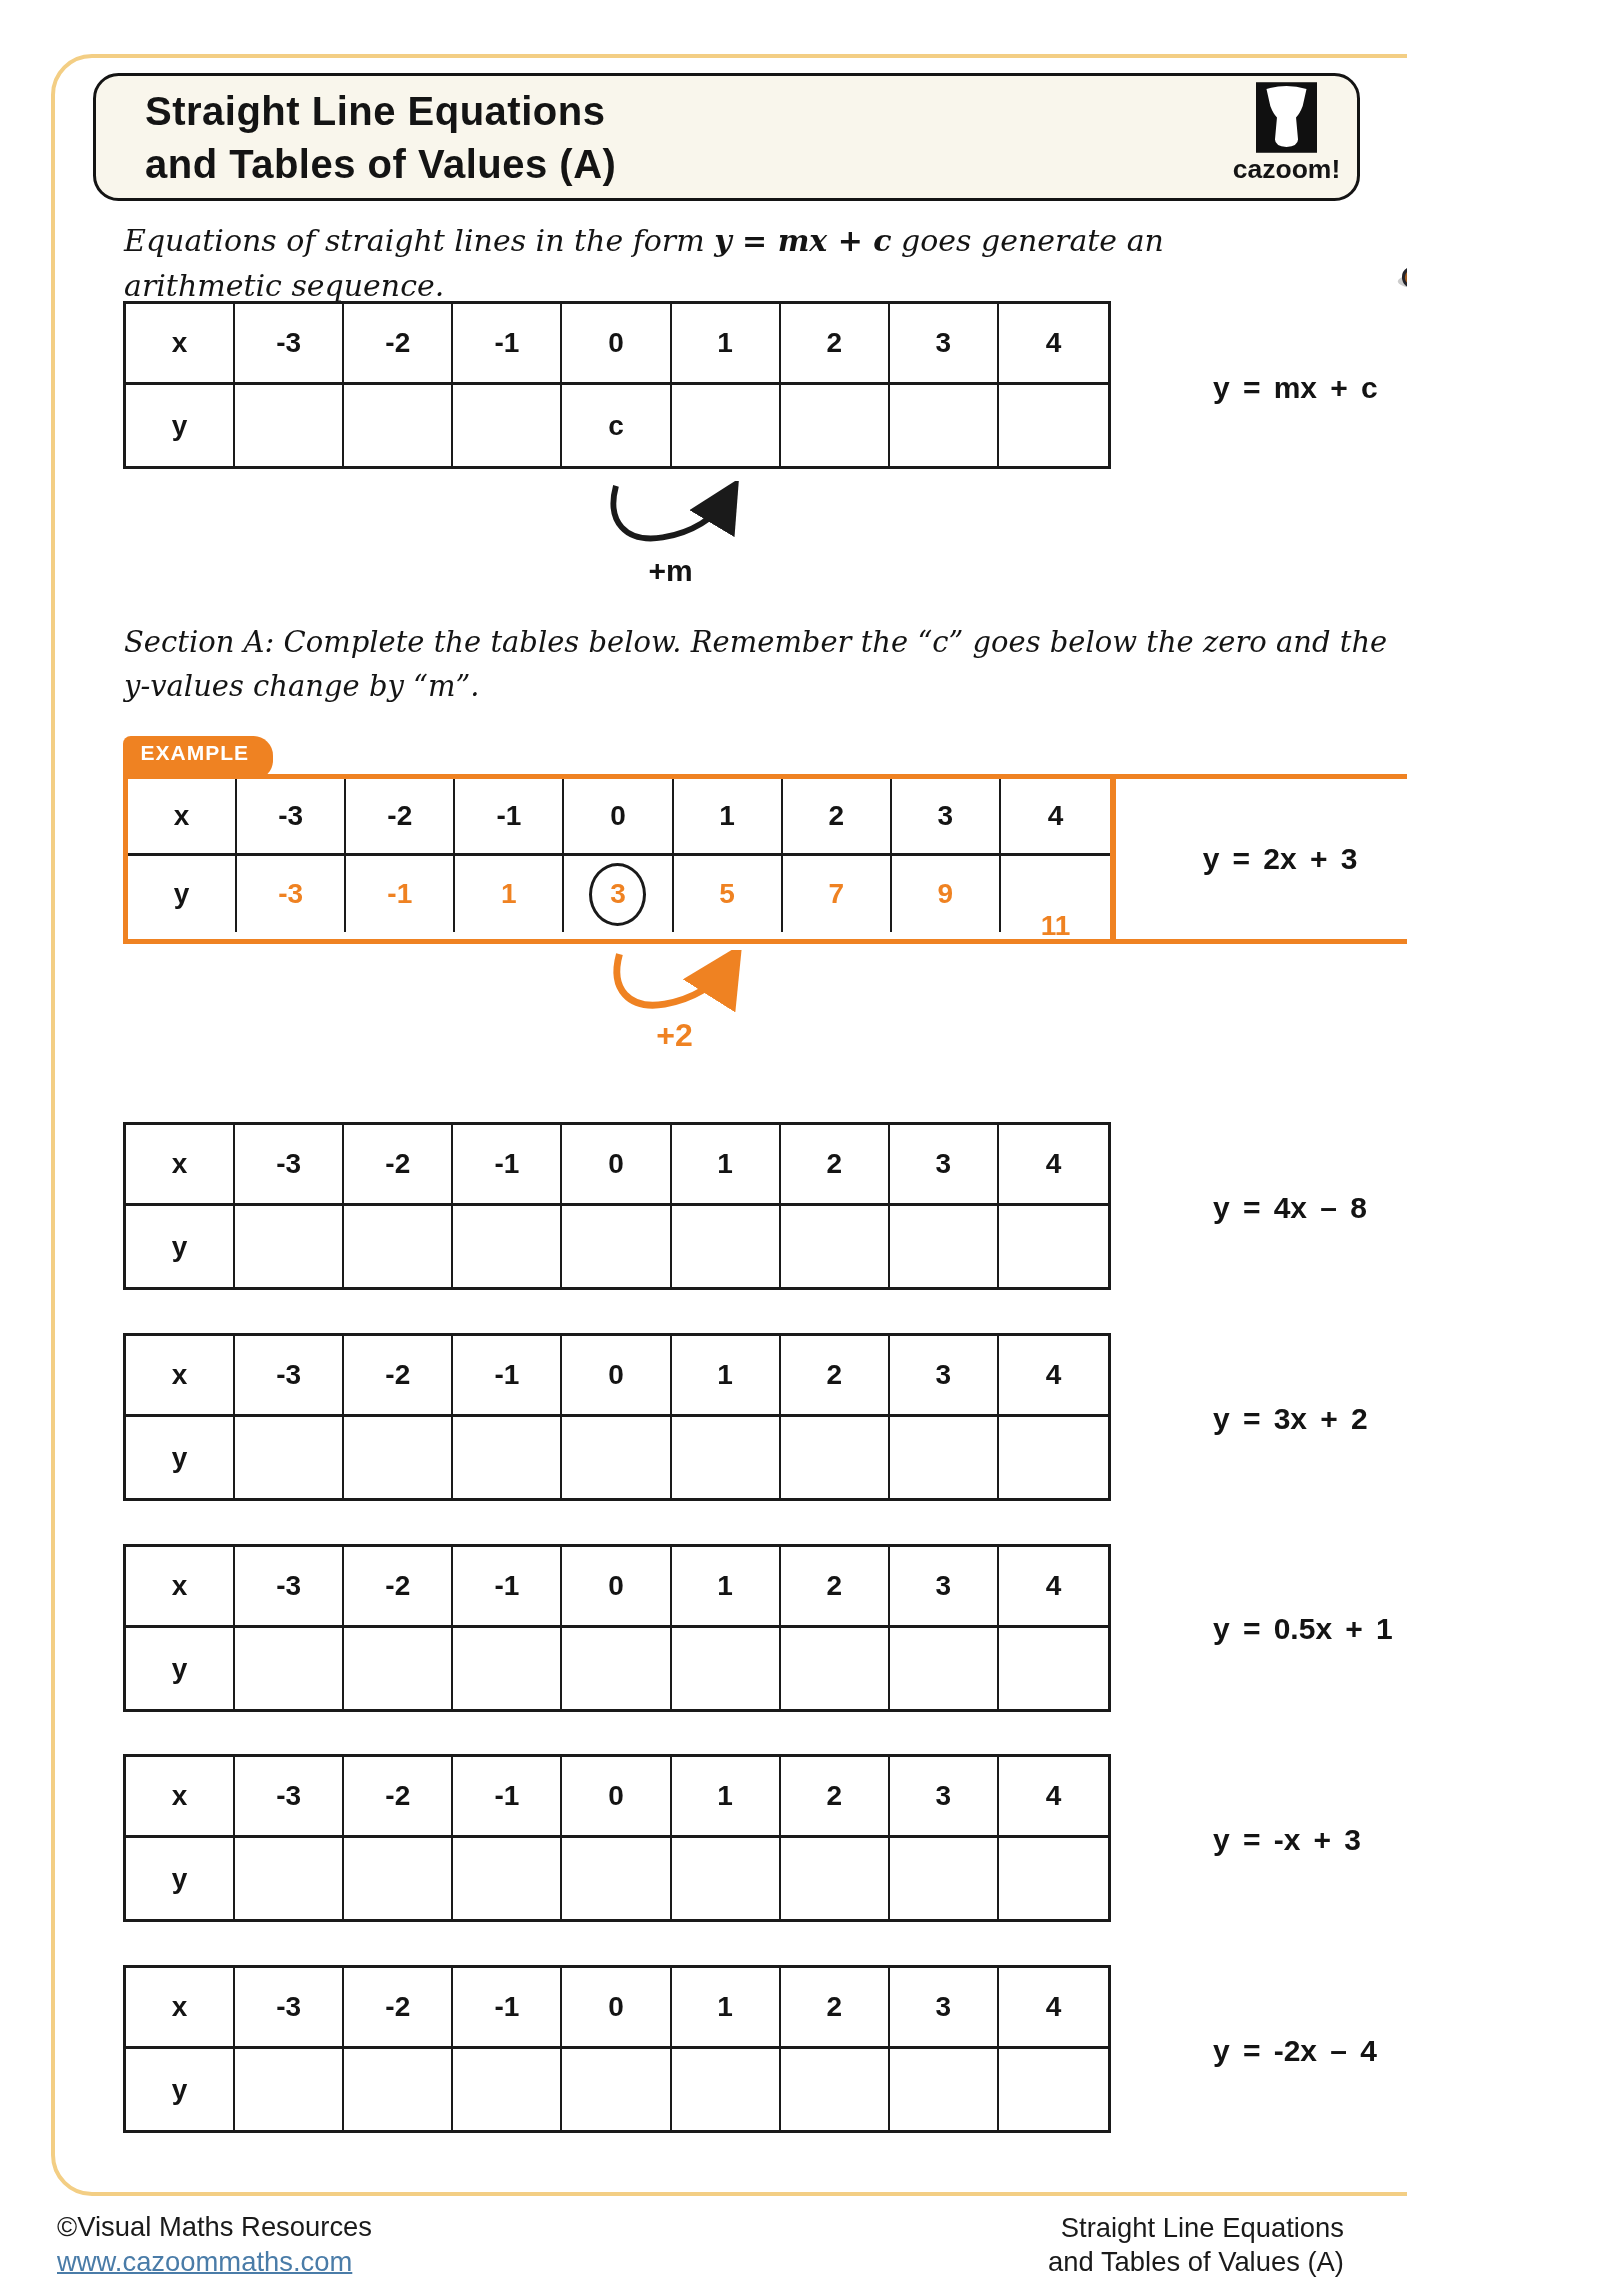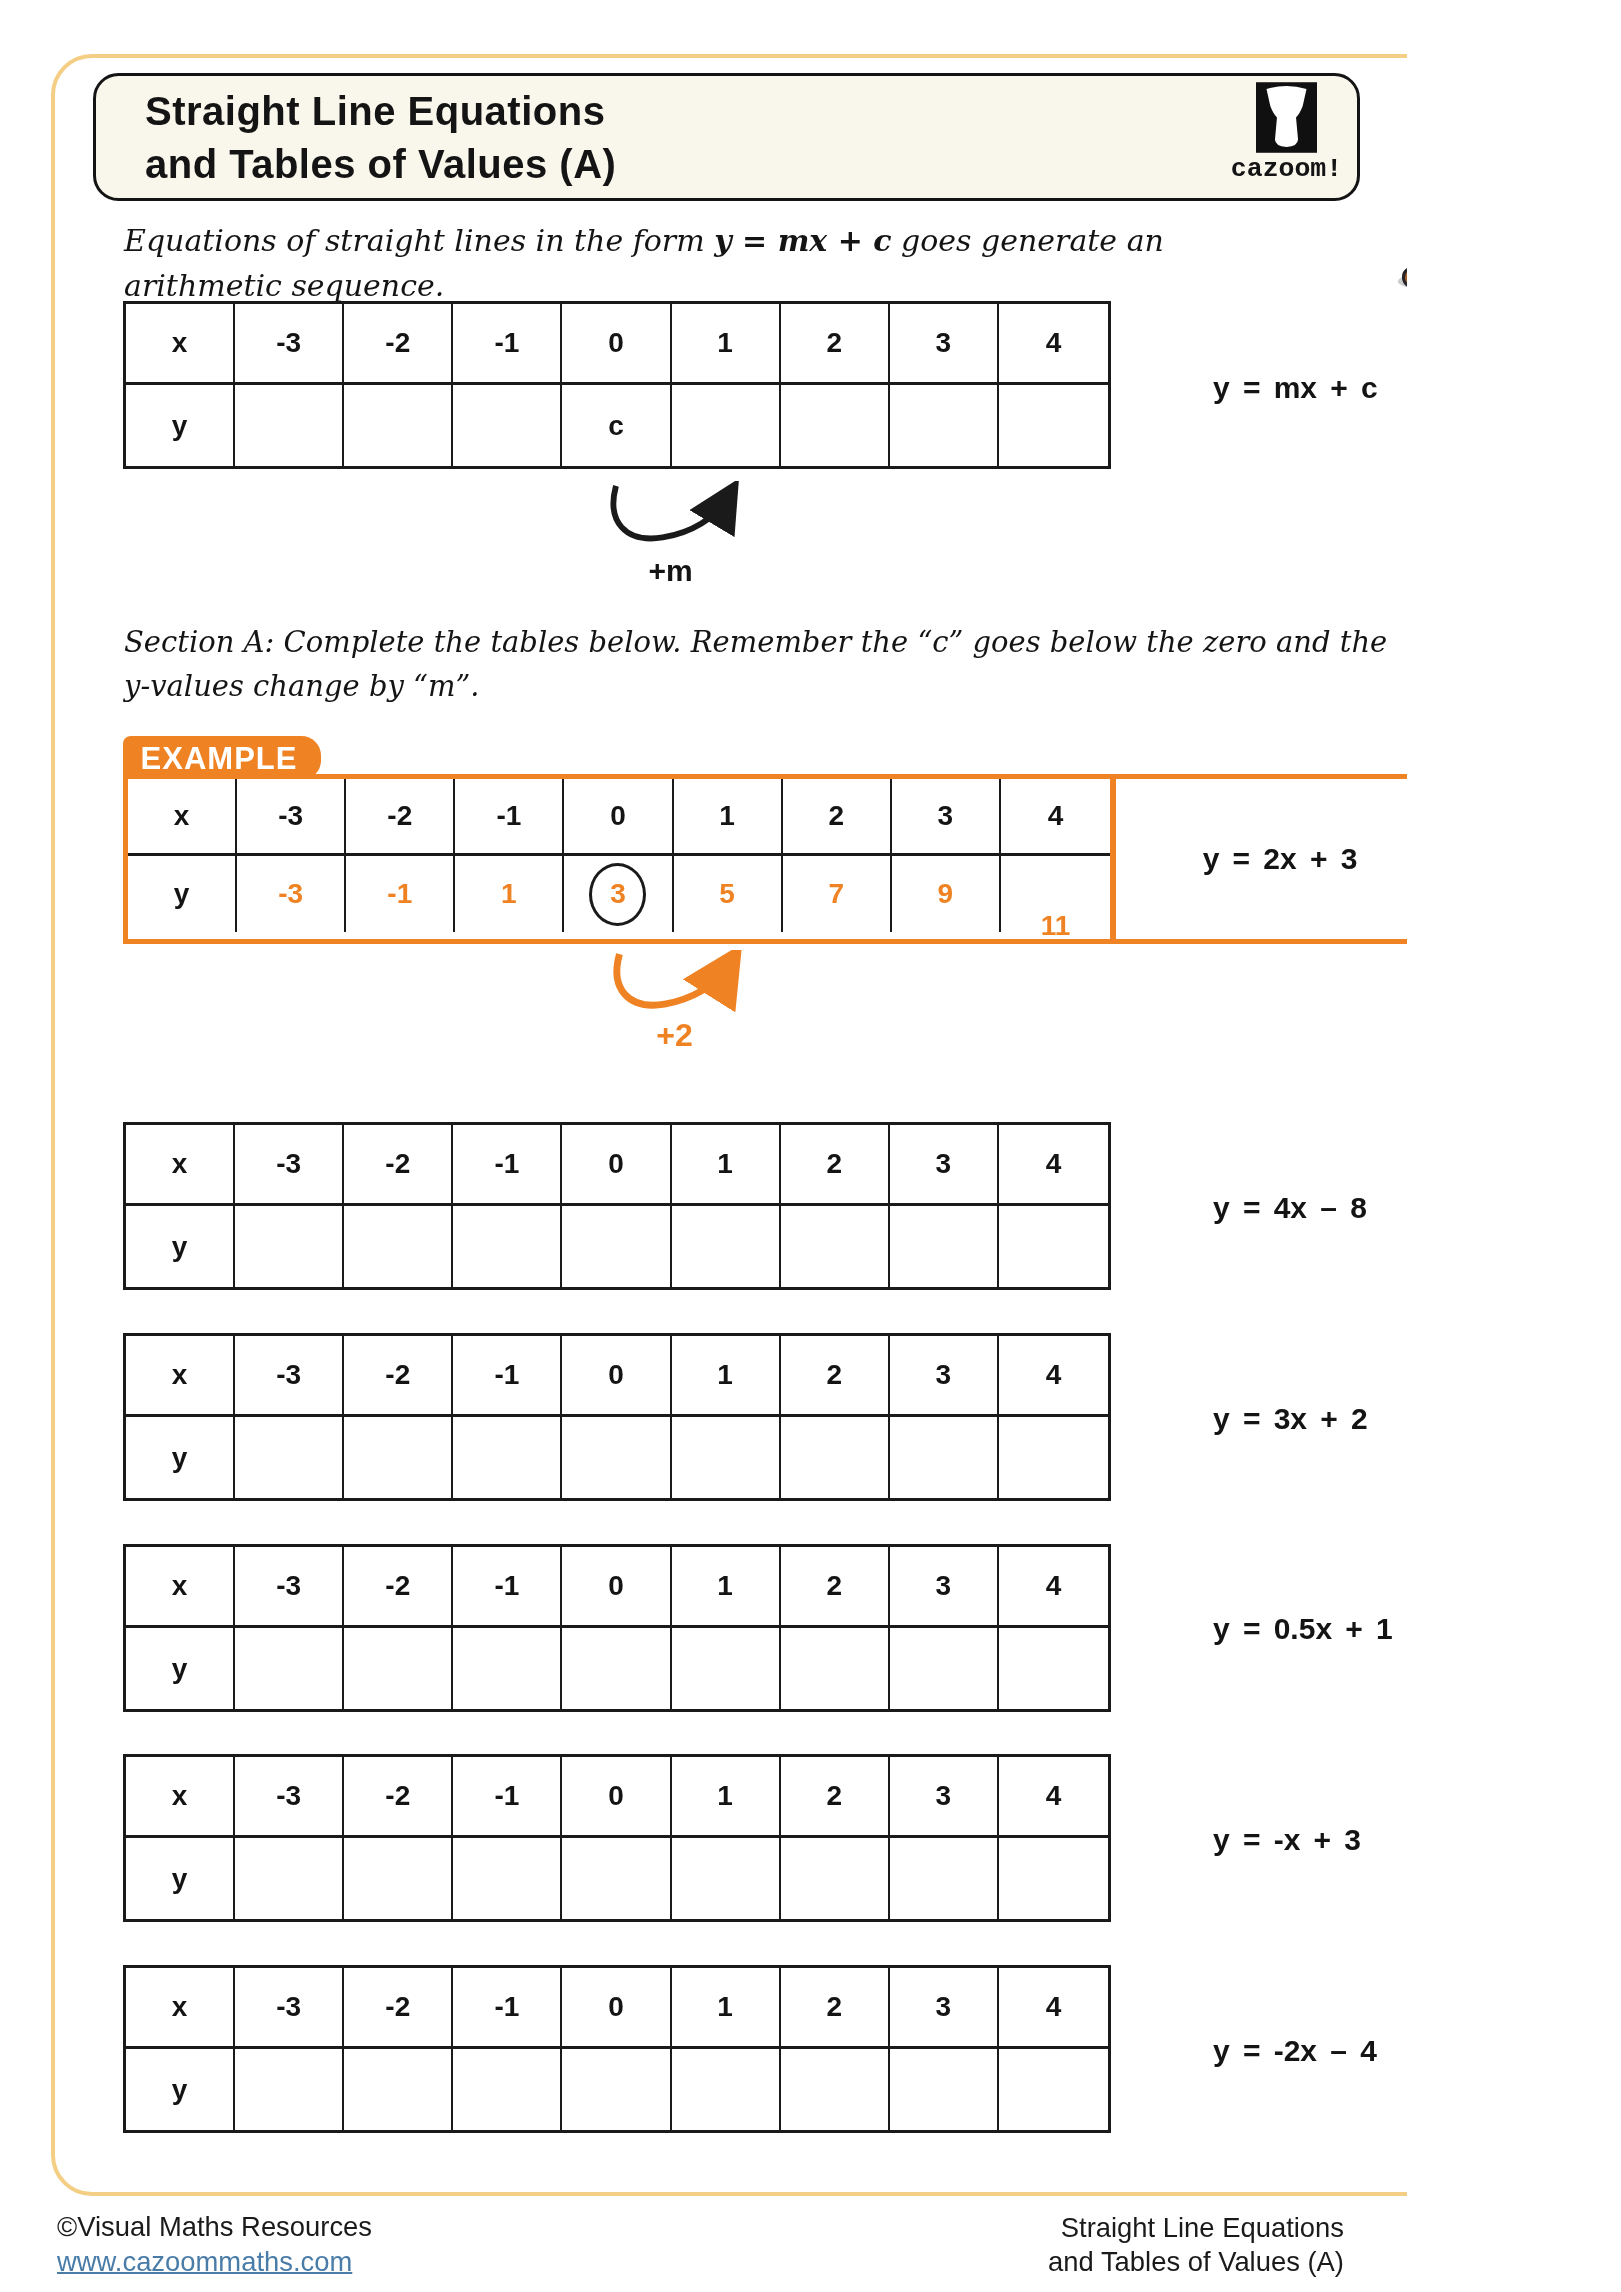--- a/index.html
+++ b/index.html
@@ -10,21 +10,21 @@
   .page-border{position:absolute;left:51px;top:54px;width:1507px;height:2142px;
                border:4.9px solid #F3CE84;border-radius:41px;box-sizing:border-box;}
 
   .title-box{position:absolute;left:93px;top:73px;width:1267px;height:128px;background:#F9F6EC;
              border:3.9px solid #141414;border-radius:25.5px;box-sizing:border-box;}
   .title-text{position:absolute;left:49px;top:8.8px;font-weight:700;font-size:40px;line-height:53px;
               letter-spacing:0.5px;color:#141414;}
 
   .logo{position:absolute;left:1225px;top:82px;width:123px;text-align:center;}
   .logo svg{display:block;margin:0 auto;}
-  .logo-text{font-family:Liberation Mono, monospace;font-weight:700;font-size:26.5px;margin-top:1px;color:#141414;}
+  .logo-text{font-family:Liberation Sans, sans-serif;font-weight:700;font-size:26.5px;margin-top:1px;color:#141414;}
 
   .mascot{position:absolute;left:1358px;top:47px;width:211px;height:248px;}
 
   .intro{position:absolute;left:124px;top:218px;width:1059px;
          font-family:"DejaVu Serif",serif;font-style:italic;font-size:30px;line-height:45px;}
   .intro b{font-weight:700;}
 
   .section-a{position:absolute;left:124px;top:620px;width:1284px;
              font-family:"DejaVu Serif",serif;font-style:italic;font-size:29px;line-height:44px;}
   .section-a b{font-weight:400;}
@@ -49,21 +49,21 @@
   .ex-divider{position:absolute;left:982px;top:0;bottom:0;width:5.9px;background:#EF8222;}
   .ex-eq{position:absolute;left:988px;right:0;top:0;bottom:0;display:flex;align-items:center;justify-content:center;}
 
   .circled{box-sizing:border-box;width:57px;height:63px;border:3.9px solid #1a1a1a;border-radius:50%;
            display:flex;align-items:center;justify-content:center;}
 
   .eq{position:absolute;left:1213px;font-weight:700;font-size:30px;word-spacing:4.9px;color:#141414;}
   .ex-eq .eq-text{font-weight:700;font-size:30px;word-spacing:4.9px;color:#141414;}
 
   .ex-tab{position:absolute;left:123px;top:736px;height:44px;box-sizing:border-box;background:#EF8222;
-          color:#ffffff;font-weight:700;font-size:31px;letter-spacing:1px;
+          color:#ffffff;font-weight:700;font-size:21px;letter-spacing:1px;
           padding:4.9px 23.5px 0 17.6px;border-radius:7.8px 19.6px 19.6px 0;}
 
   .arrow{position:absolute;}
   .arrow-label{position:absolute;width:169px;text-align:center;font-weight:700;font-size:30px;}
   .arrow-label.orange{color:#EF8222;font-size:32px;}
 
   .footer-copy{position:absolute;left:57px;top:2211px;font-size:27.4px;color:#1a1a1a;}
   .footer-link{position:absolute;left:57px;top:2246px;font-size:27.4px;color:#4A7CA8;
                text-decoration:underline;text-decoration-thickness:2px;}
   .footer-right{position:absolute;right:63px;top:2211px;text-align:right;font-size:27.4px;line-height:34px;color:#1a1a1a;}

